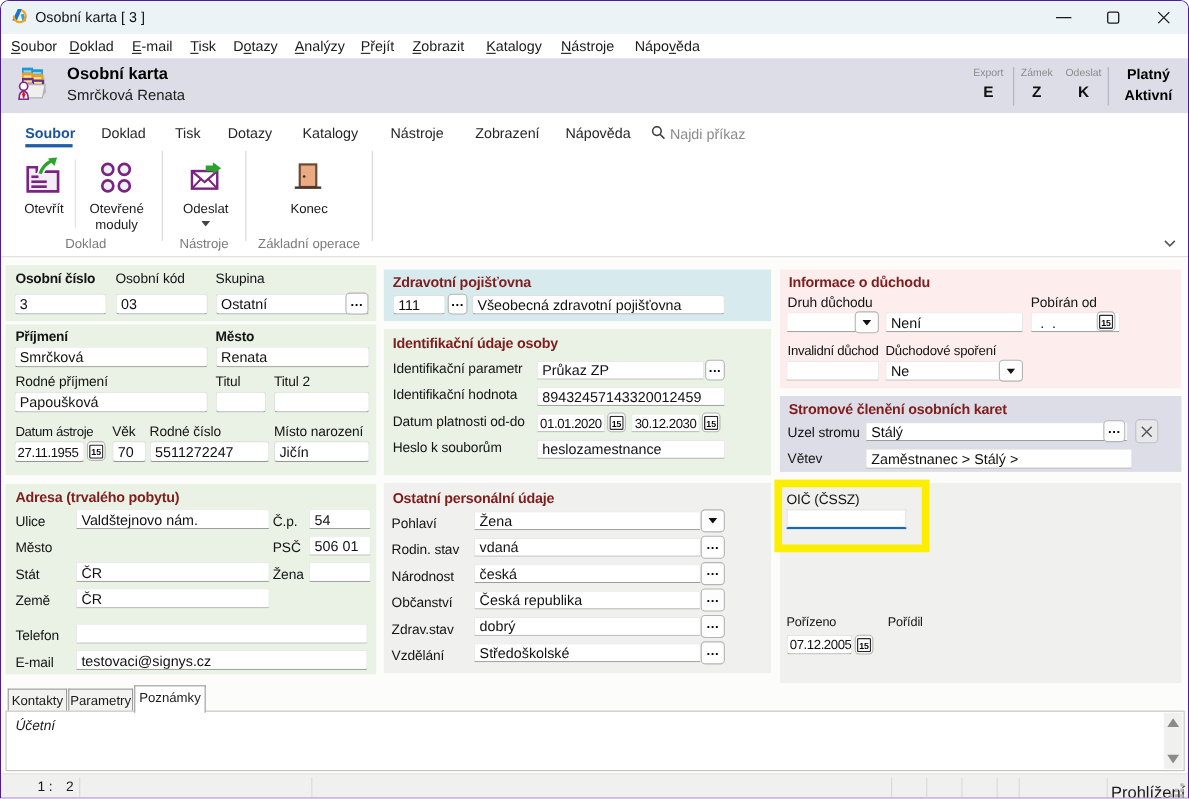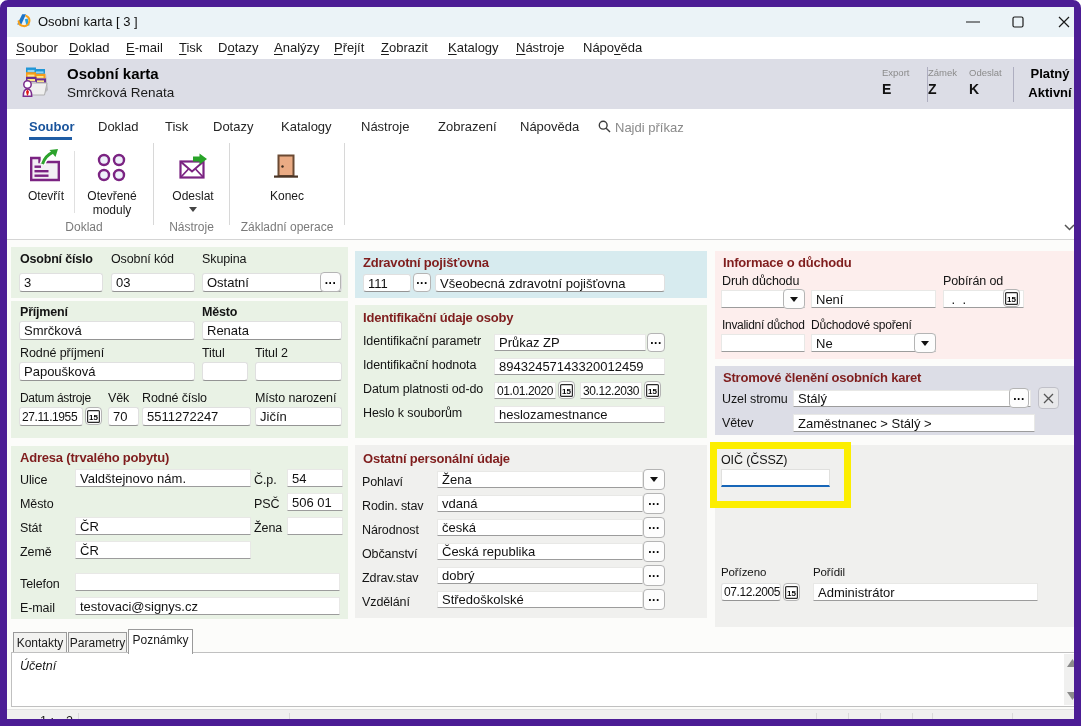--- a/index.html
+++ b/index.html
@@ -1,33 +1,33 @@
 <!DOCTYPE html>
 <html><head>
 <meta charset="utf-8">
 <style>
 * { margin:0; padding:0; box-sizing:border-box; }
 html,body { background:#fff; }
 body { font-family:"Liberation Sans", sans-serif; color:#1a1a1a; }
 #win { position:relative; width:1081px; height:726px; overflow:hidden;
-  border:7px solid #4c1d95; border-radius:8px 8px 0 0; background:#fcfcfa; }
+  border:1px solid #4c1d95; border-radius:8px 8px 0 0; background:#fcfcfa; }
 
 #titlebar { position:absolute; left:0; top:0; width:100%; height:30px; background:#ebf3f7; }
 #titlebar .ttext { position:absolute; left:31px; top:7px; font-size:13px; color:#111; }
 
 .winbtn { position:absolute; top:6px; width:18px; height:18px; }
 
 #menubar { position:absolute; left:0; top:30px; width:100%; height:22px; background:#fff; font-size:13px; }
 #menubar span.mi { position:absolute; top:3px; }
 #menubar u { text-decoration:underline; text-underline-offset:2px; }
 
 #header { position:absolute; left:0; top:52px; width:100%; height:50px; background:#dcdde6; }
 #header .h1 { position:absolute; left:60px; top:6px; font-size:15px; font-weight:bold; color:#000; }
 #header .h2 { position:absolute; left:60px; top:26px; font-size:13.5px; color:#1a1a1a; }
-.hstat { position:absolute; top:0; height:50px; text-align:left; }
+.hstat { position:absolute; top:0; height:50px; text-align:center; }
 .hstat .hslab { font-size:9.5px; color:#8b8b8b; padding-top:8px; }
 .hstat .ltr { font-size:14px; font-weight:bold; color:#111; margin-top:3px; }
 .hsep { position:absolute; top:8px; height:35px; width:1px; background:#aeaec0; }
 #hflag { position:absolute; top:0; left:1012px; width:62px; height:50px; text-align:center; }
 #hflag div { font-size:13px; font-weight:bold; color:#000; }
 
 #ribbon { position:absolute; left:0; top:102px; width:100%; height:131px; background:#fff; border-bottom:1px solid #d5d5d5; }
 .rtab { position:absolute; top:10px; font-size:13px; color:#262626; }
 .rtab.act { color:#19549c; font-weight:bold; }
 #tabul { position:absolute; left:22px; top:28px; width:43px; height:3px; background:#1f5da5; }
@@ -387,21 +387,20 @@
     <div class="fld" style="left:714px;top:229px;width:109px;height:18px;border-radius:0;border-color:#e0e0de;border-bottom:2.5px solid #1766b8"></div>
     <div class="lab" style="left:714px;top:326px;font-size:11.5px">Pořízeno</div>
     <div class="lab" style="left:806px;top:326px;font-size:11.5px">Pořídil</div>
     <div class="fld date" style="left:714px;top:343px;width:60px;height:18px">07.12.2005</div>
     <div class="btn" style="left:776px;top:343px;width:17px;height:18px">
         <svg width="13" height="13" viewBox="0 0 13 13">
           <rect x="0.6" y="0.6" width="11.8" height="11.8" rx="1" fill="#fff" stroke="#2b2b2b" stroke-width="1.2"></rect>
           <text x="6.5" y="10" font-size="8" font-weight="bold" text-anchor="middle" fill="#000" font-family="Liberation Sans">15</text>
         </svg>
       </div>
-    <div class="fld flat" style="left:806px;top:343px;width:225px;height:18px">Administrátor</div>
   </div>
 
   <div id="btabs">
     <div class="btab" style="left:6px;top:5px;width:54px">Kontakty</div>
     <div class="btab" style="left:61px;top:5px;width:59px">Parametry</div>
     <div class="btab act" style="left:121px;top:2px;width:65px">Poznámky</div>
     <div id="notes">
       <span style="position:absolute;left:8px;top:6px;font-size:12.5px">Účetní</span>
       <div style="position:absolute;right:1px;top:1px;width:17px;height:51px;background:#f0f0ef">
         <svg style="position:absolute;left:3px;top:5px" width="11" height="8" viewBox="0 0 11 8">

